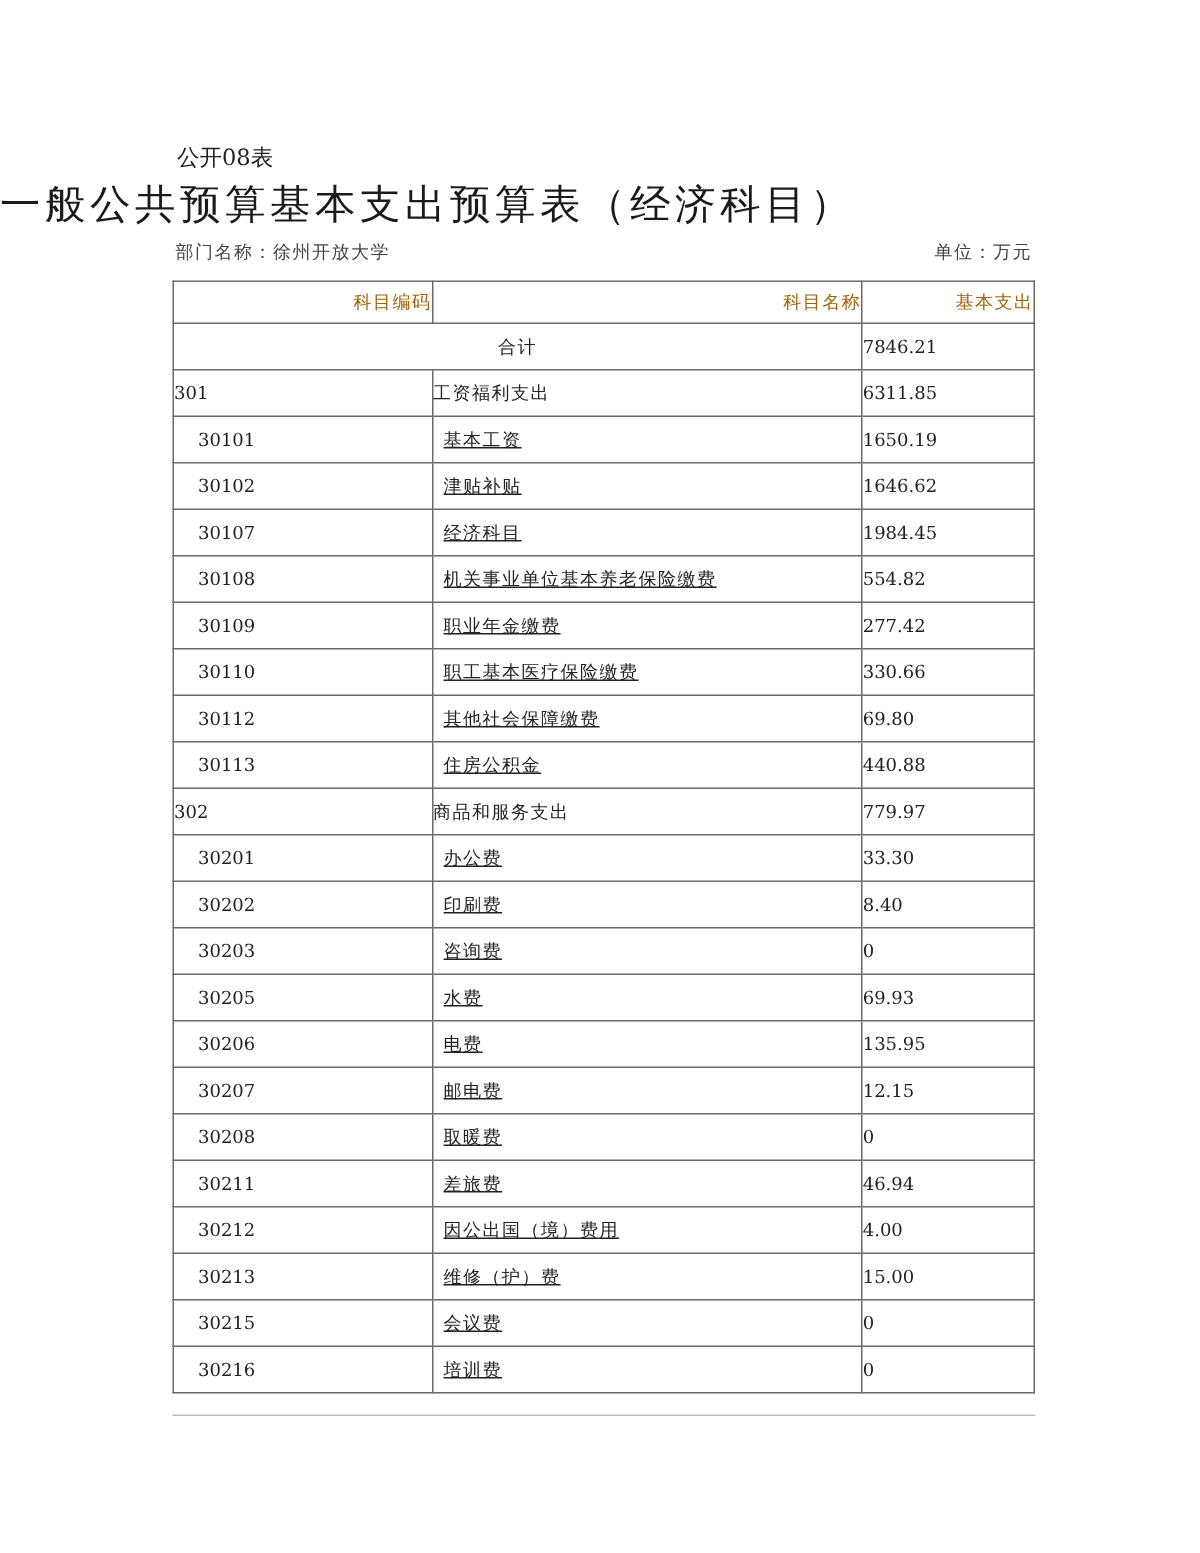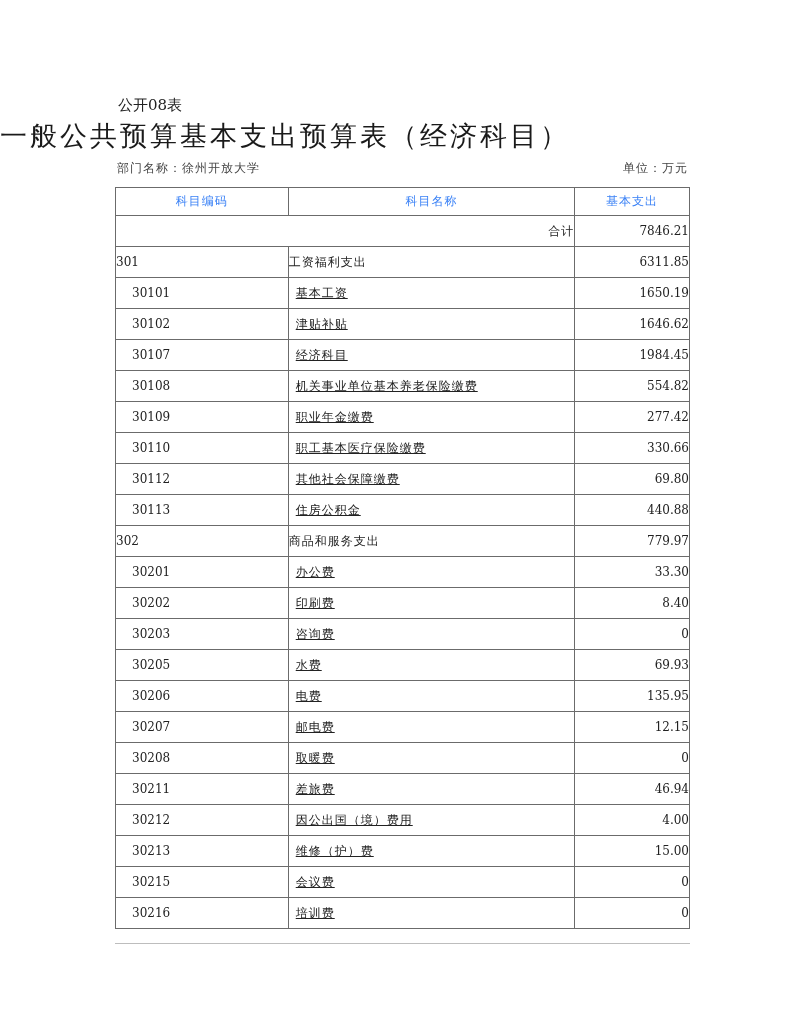--- a/index.html
+++ b/index.html
@@ -8,28 +8,28 @@
   .doc-label { position: absolute; left: 118px; top: 96px; font-size: 15px; }
   .doc-title { position: absolute; left: 0; width: 800px; top: 118px; 
                font-size: 27px; letter-spacing: 3px; color: #1a1a1a; }
   .meta { position: absolute; top: 160px; font-size: 12px; color: #444; letter-spacing: 1px; }
   .meta.left { left: 117px; }
   .meta.right { right: 112px; }
   table.budget { position: absolute; left: 115px; top: 187px; width: 575px;
                  border-collapse: collapse; font-size: 12px; }
   table.budget td, table.budget th { border: 1px solid #6b6b6b; height: 30px; padding: 0;
                  font-weight: normal; }
-  table.budget th { height: 27px; letter-spacing: 1px; color: #3b82f6; }
+  table.budget th { height: 27px; letter-spacing: 1px; color: #a16207; text-align: right; }
   col.c1 { width: 173px; } col.c2 { width: 287px; } col.c3 { width: 115px; }
   td.code { padding-left: 4px; }
   td.code.sub { padding-left: 16px; }
   td.name { padding-left: 2px; letter-spacing: 1px; }
   td.name.sub { padding-left: 7px; text-decoration: underline; }
-  td.amt { text-align: right; padding-right: 4px; }
-  td.total-label { text-align: right; letter-spacing: 1px; }
+  td.amt { padding-right: 4px; }
+  td.total-label { text-align: center; letter-spacing: 1px; }
   td.c2b { border-left: 2px solid #555; }
   .footer-rule { position: absolute; left: 115px; top: 943px; width: 575px; height: 1px; background: #bdbdbd; }
 </style>
 </head>
 <body>
 
 <div class="doc-label">公开08表</div>
 <div class="doc-title">一般公共预算基本支出预算表（经济科目）</div>
 <div class="meta left">部门名称：徐州开放大学</div>
 <div class="meta right">单位：万元</div>

